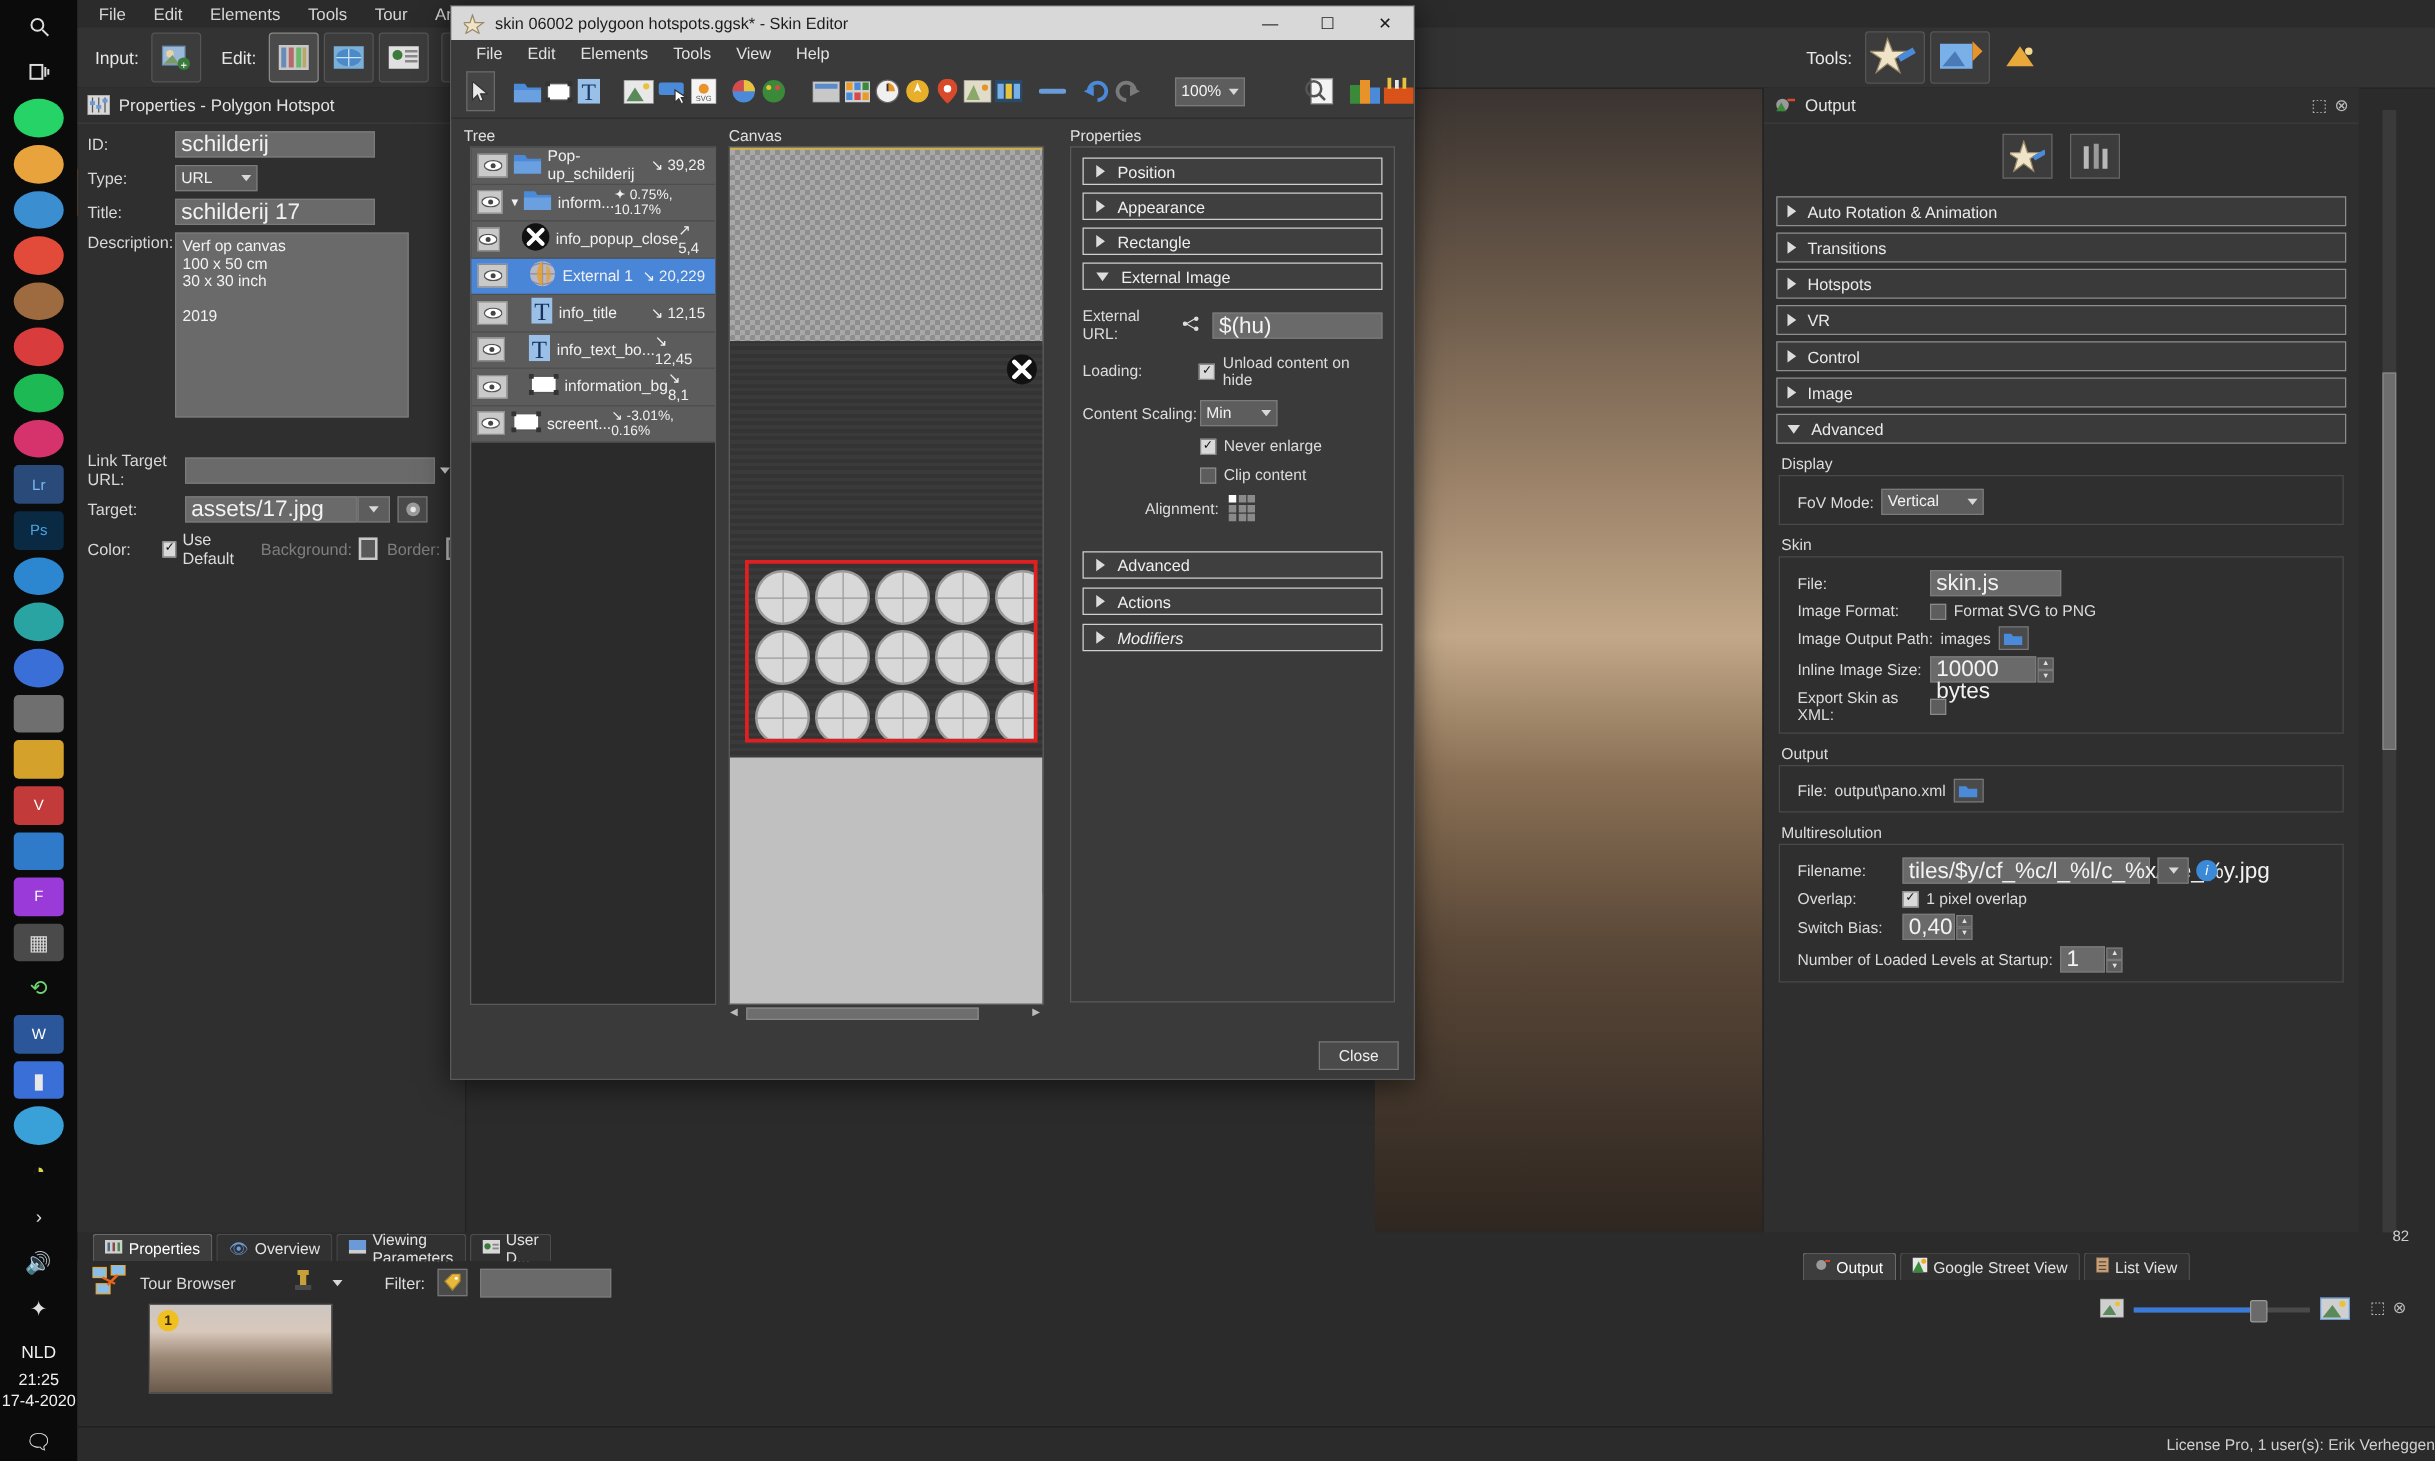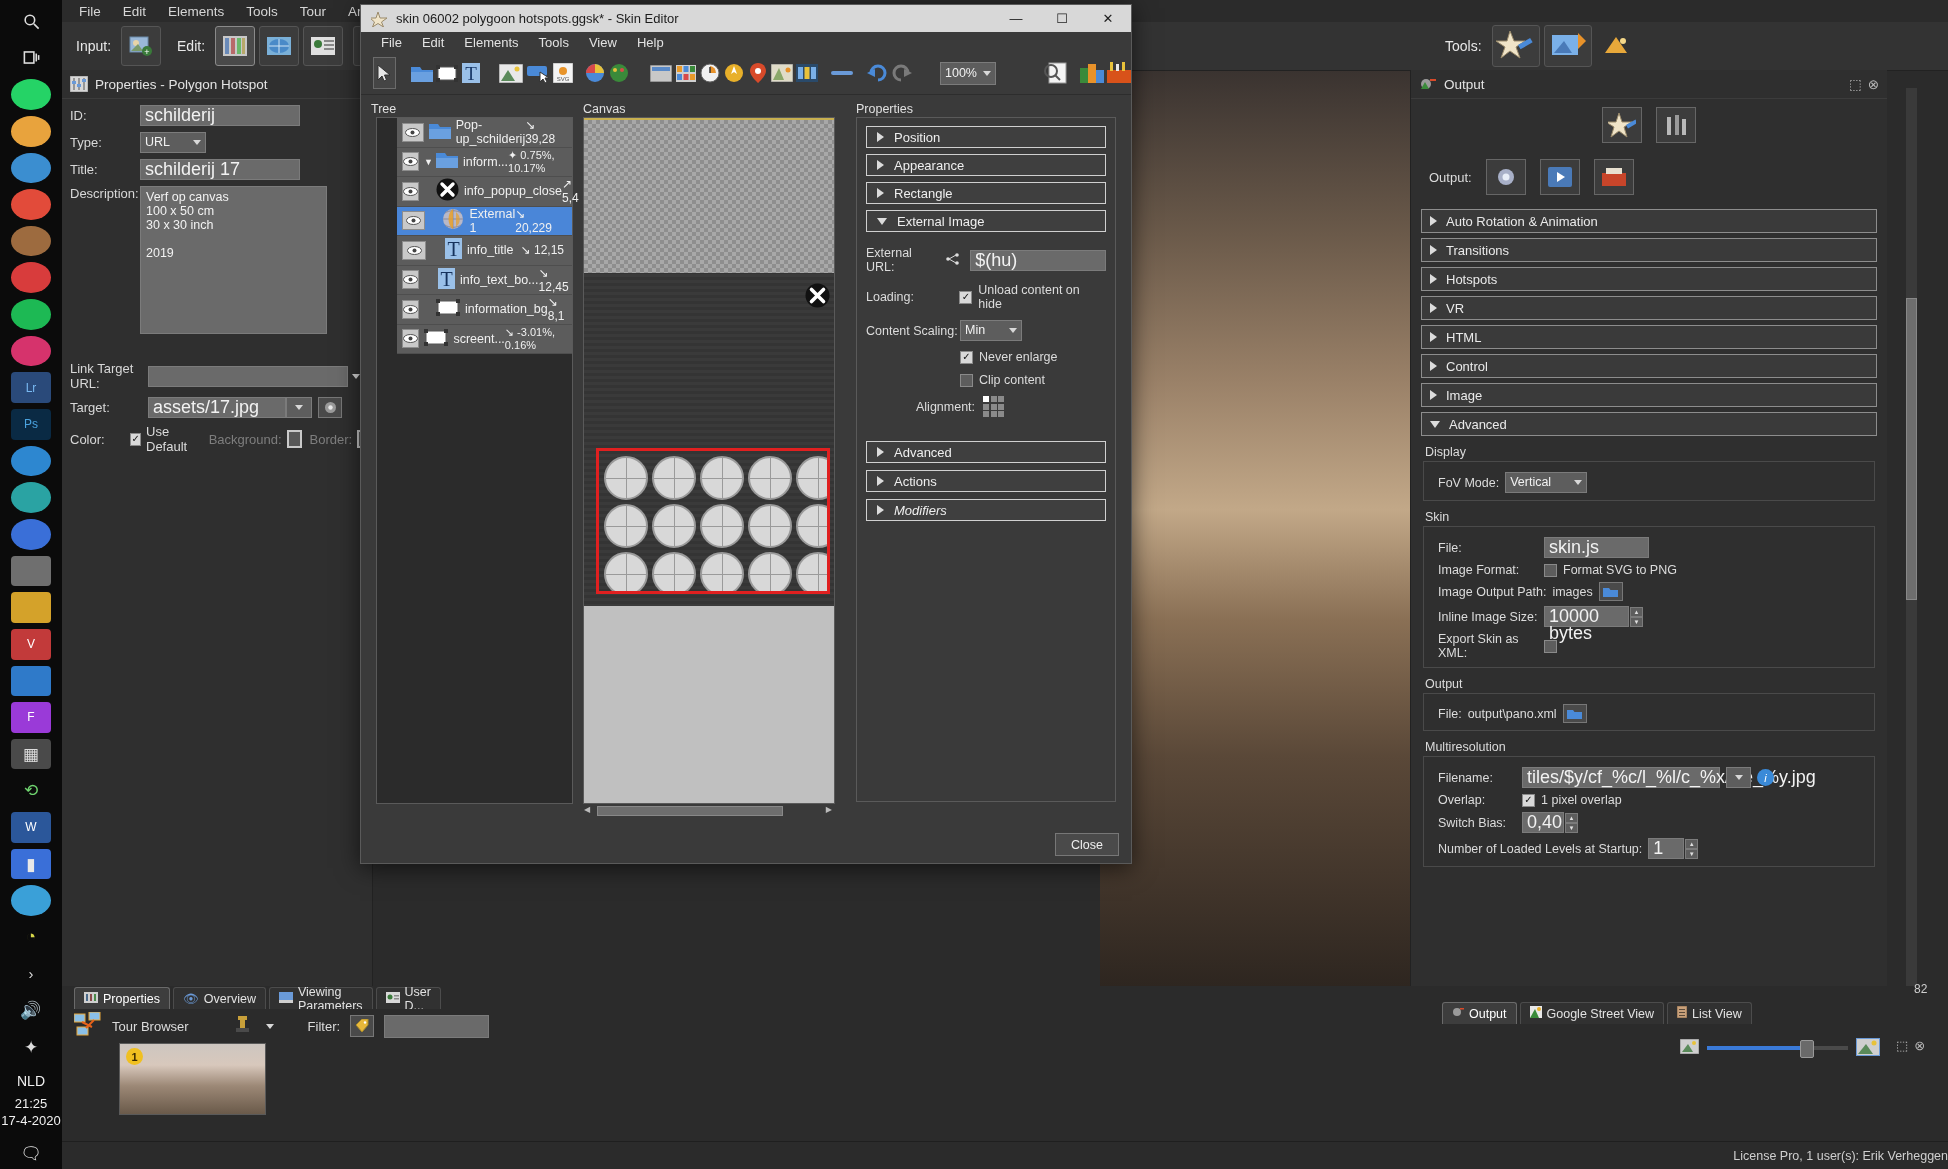--- a/index.html
+++ b/index.html
@@ -56,21 +56,21 @@
   #dlg{left:360px;top:4px;width:770px;height:858px;background:#3a3a3a;border:1px solid #5a5a5a;box-shadow:0 4px 22px rgba(0,0,0,.6);}
   #dlgtitle{height:27px;background:#d8d8d8;display:flex;align-items:center;color:#1c1c1c;font-size:13px;}
   .wbtn{width:46px;height:27px;display:flex;align-items:center;justify-content:center;font-size:13px;color:#1c1c1c;}
   #dlgmenu{height:20px;background:#3a3a3a;display:flex;align-items:center;padding-left:10px;font-size:13px;color:#e2e2e2;}
   #dlgmenu .mi{padding:1px 10px;}
   #dlgtools{height:42px;background:#3a3a3a;border-bottom:1px solid #2d2d2d;display:flex;align-items:center;padding-left:12px;gap:3px;}
   .dtb{width:30px;height:30px;display:flex;align-items:center;justify-content:center;position:relative;}
   .dtb.box{border:1px solid #6b6b6b;background:#454545;}
   .colhdr{font-size:12.5px;color:#e0e0e0;}
   .treebox{background:#2b2b2b;border:1px solid #5a5a5a;}
-  .trow{height:28.5px;display:flex;align-items:center;border-bottom:1px solid #4e4e4e;background:#5c5c5c;font-size:12.5px;color:#f0f0f0;margin-left:20px;}
+  .trow{height:28.5px;display:flex;align-items:center;border-bottom:1px solid #4e4e4e;background:#5c5c5c;font-size:12.5px;color:#f0f0f0;}
   .trow.sel{background:#4a86d8;}
   .eye{width:22px;height:17px;margin:0 5px;background:#c9c9c9;border:1px solid #8d8d8d;display:flex;align-items:center;justify-content:center;}
   .tlbl{flex:1;}
   .tval{margin-right:8px;font-size:12px;}
   .psect{height:20px;margin:0 0 6px 0;background:#3f3f3f;border:1px solid #d0d0d0;display:flex;align-items:center;font-size:13px;color:#efefef;padding-left:10px;gap:10px;}
   .prow{display:flex;align-items:center;font-size:12.5px;margin-top:9px;}
   #closebtn{width:62px;height:21px;background:#4a4a4a;border:1px solid #777;color:#eee;font-size:12.5px;display:flex;align-items:center;justify-content:center;}
   
   .checker{background-image:linear-gradient(45deg,#8e8e8e 25%,transparent 25%),linear-gradient(-45deg,#8e8e8e 25%,transparent 25%),linear-gradient(45deg,transparent 75%,#8e8e8e 75%),linear-gradient(-45deg,transparent 75%,#8e8e8e 75%);background-size:8px 8px;background-position:0 0,0 4px,4px -4px,-4px 0px;background-color:#a8a8a8;}
   .globe{width:40px;height:40px;border-radius:50%;border:2px solid #9a9a9a;position:relative;background:#d8d8d8;}
@@ -377,62 +377,37 @@
     </span>
     <span style="width:38px;height:34px;border:1px solid #666;background:#3c3c3c;display:flex;align-items:center;justify-content:center;">
       <svg width="26" height="24" viewBox="0 0 26 24">
           <rect x="4" y="4" width="4" height="18" fill="#b8b8b8"></rect>
           <rect x="12" y="2" width="4" height="20" fill="#9a9a9a"></rect>
           <rect x="19" y="6" width="4" height="16" fill="#b8b8b8"></rect>
         </svg>
     </span>
   </div>
 
-  <div style="display:flex;align-items:center;gap:14px;margin:16px 0 0 18px;">
-    <span>Output:</span>
-    <span style="width:38px;height:34px;border:1px solid #666;background:#3c3c3c;display:flex;align-items:center;justify-content:center;">
-      <svg width="24" height="24" viewBox="0 0 24 24">
-          <circle cx="12" cy="12" r="8" fill="#a8b0c8"></circle>
-          <circle cx="12" cy="12" r="3.5" fill="#e8eef8"></circle>
-        </svg>
-    </span>
-    <span style="width:38px;height:34px;border:1px solid #666;background:#3c3c3c;display:flex;align-items:center;justify-content:center;">
-      <svg width="24" height="20" viewBox="0 0 24 20">
-          <rect width="24" height="20" rx="2" fill="#4a7ab8"></rect>
-          <polygon points="9,5 17,10 9,15" fill="#fff"></polygon>
-        </svg>
-    </span>
-    <span style="width:38px;height:34px;border:1px solid #666;background:#3c3c3c;display:flex;align-items:center;justify-content:center;">
-      <svg width="24" height="20" viewBox="0 0 24 20">
-          <rect y="6" width="24" height="13" fill="#c8452a"></rect>
-          <rect x="4" y="1" width="16" height="6" fill="#e8e0d0"></rect>
-        </svg>
-    </span>
-  </div>
 
   <div style="margin-top:14px;">
     <div class="sect">
         <i class="tri"></i>
         <span>Auto Rotation &amp; Animation</span>
       </div>
     <div class="sect">
         <i class="tri"></i>
         <span>Transitions</span>
       </div>
     <div class="sect">
         <i class="tri"></i>
         <span>Hotspots</span>
       </div>
     <div class="sect">
         <i class="tri"></i>
         <span>VR</span>
-      </div>
-    <div class="sect">
-        <i class="tri"></i>
-        <span>HTML</span>
       </div>
     <div class="sect">
         <i class="tri"></i>
         <span>Control</span>
       </div>
     <div class="sect">
         <i class="tri"></i>
         <span>Image</span>
       </div>
     <div class="sect">

